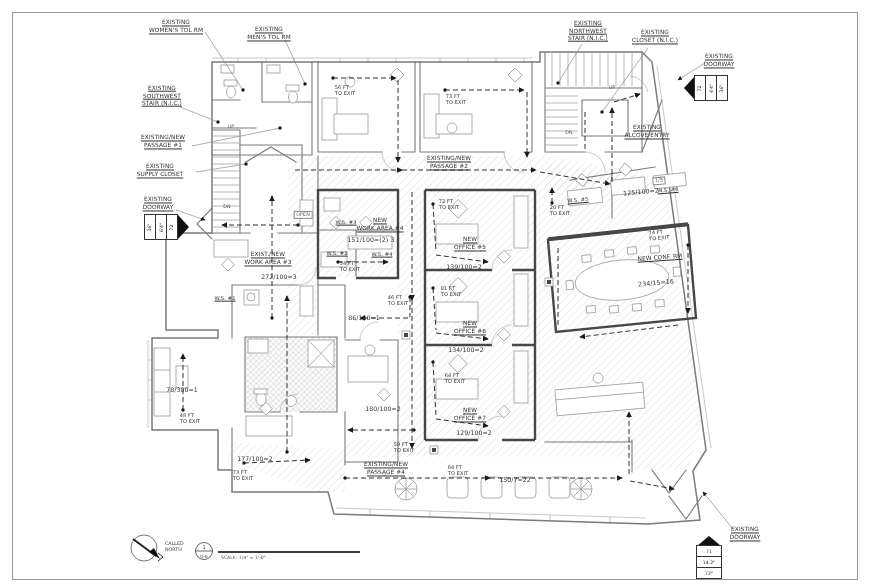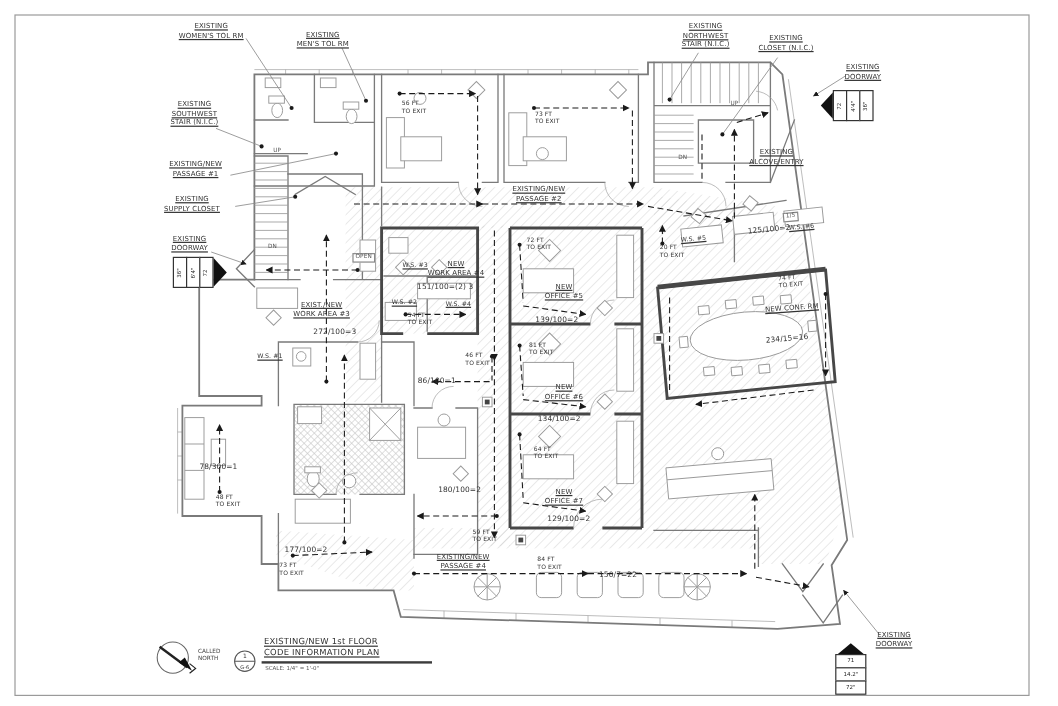--- a/index.html
+++ b/index.html
@@ -448,21 +448,19 @@
         </div>
         <div class="tcell">
           <span>14.2"</span>
         </div>
         <div class="tcell">
           <span>72"</span>
         </div>
       </div>
     </div>
 
-  <div class="tb-title"><span>EXISTING/NEW 1st FLOOR</span><br>
-    <span>CODE INFORMATION PLAN</span></div>
   <div class="tb-rule"></div>
   <div class="tb-scale">SCALE: 1/4" = 1'-0"</div>
   <div class="northlabel">CALLED
 NORTH</div>
   <div class="refnum" style="left:204px;top:547px">1</div>
   <div class="refnum" style="left:204px;top:556px;font-size:4.2px">G-6</div>
 </div>
 
 </body></html>

